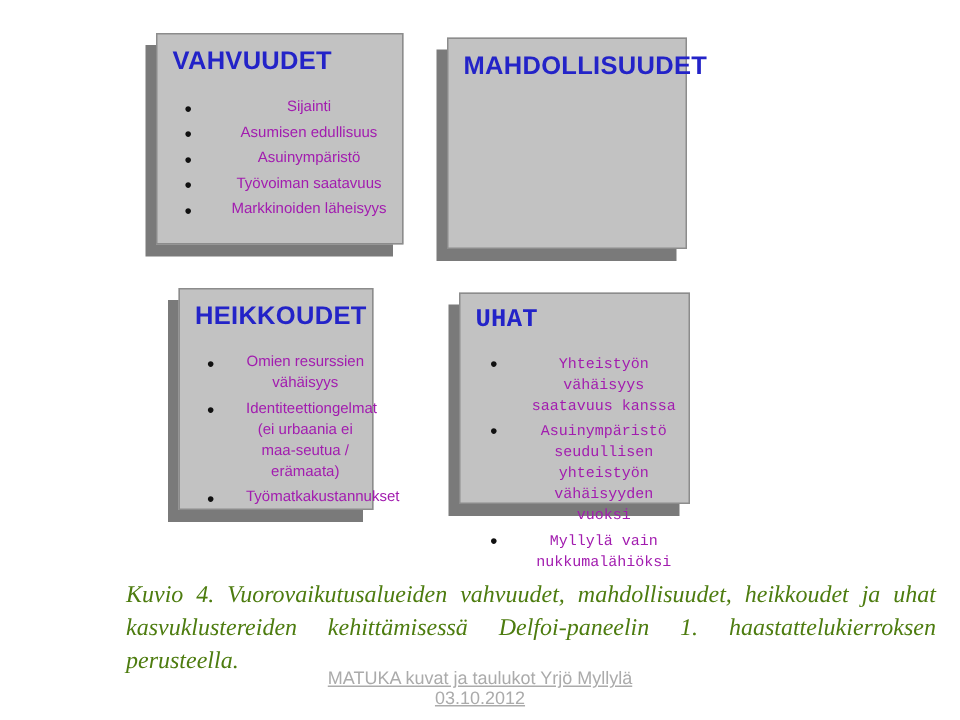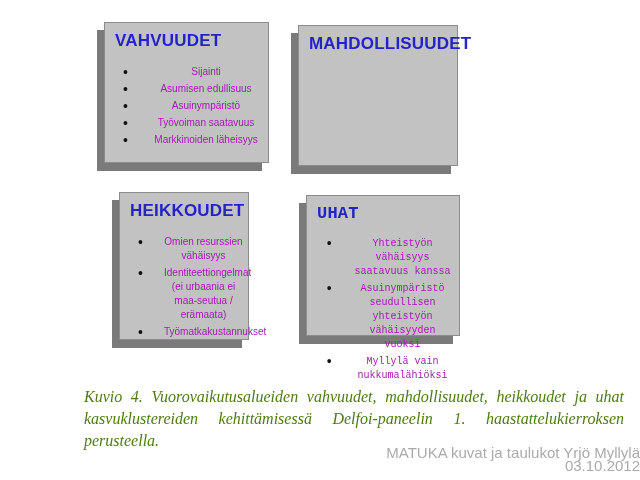--- a/index.html
+++ b/index.html
@@ -67,24 +67,25 @@
     line-height: 22px;
     color: #4d7c0f;
     text-align: justify;
     margin-left: 36px;
   }
   .footer {
     position: absolute;
     left: 0;
     top: 446px;
     width: 100%;
-    text-align: right;
+    text-align: center;
     color: #ababab;
-    font-size: 15px;
+    font-size: 12px;
     line-height: 13px;
+    text-decoration: underline;
   }
 </style>
 </head>
 <body>
 
 <div class="slide">
 
   <div class="swot-box" id="box-strengths">
     <div class="box-title">VAHVUUDET</div>
     <ul>

